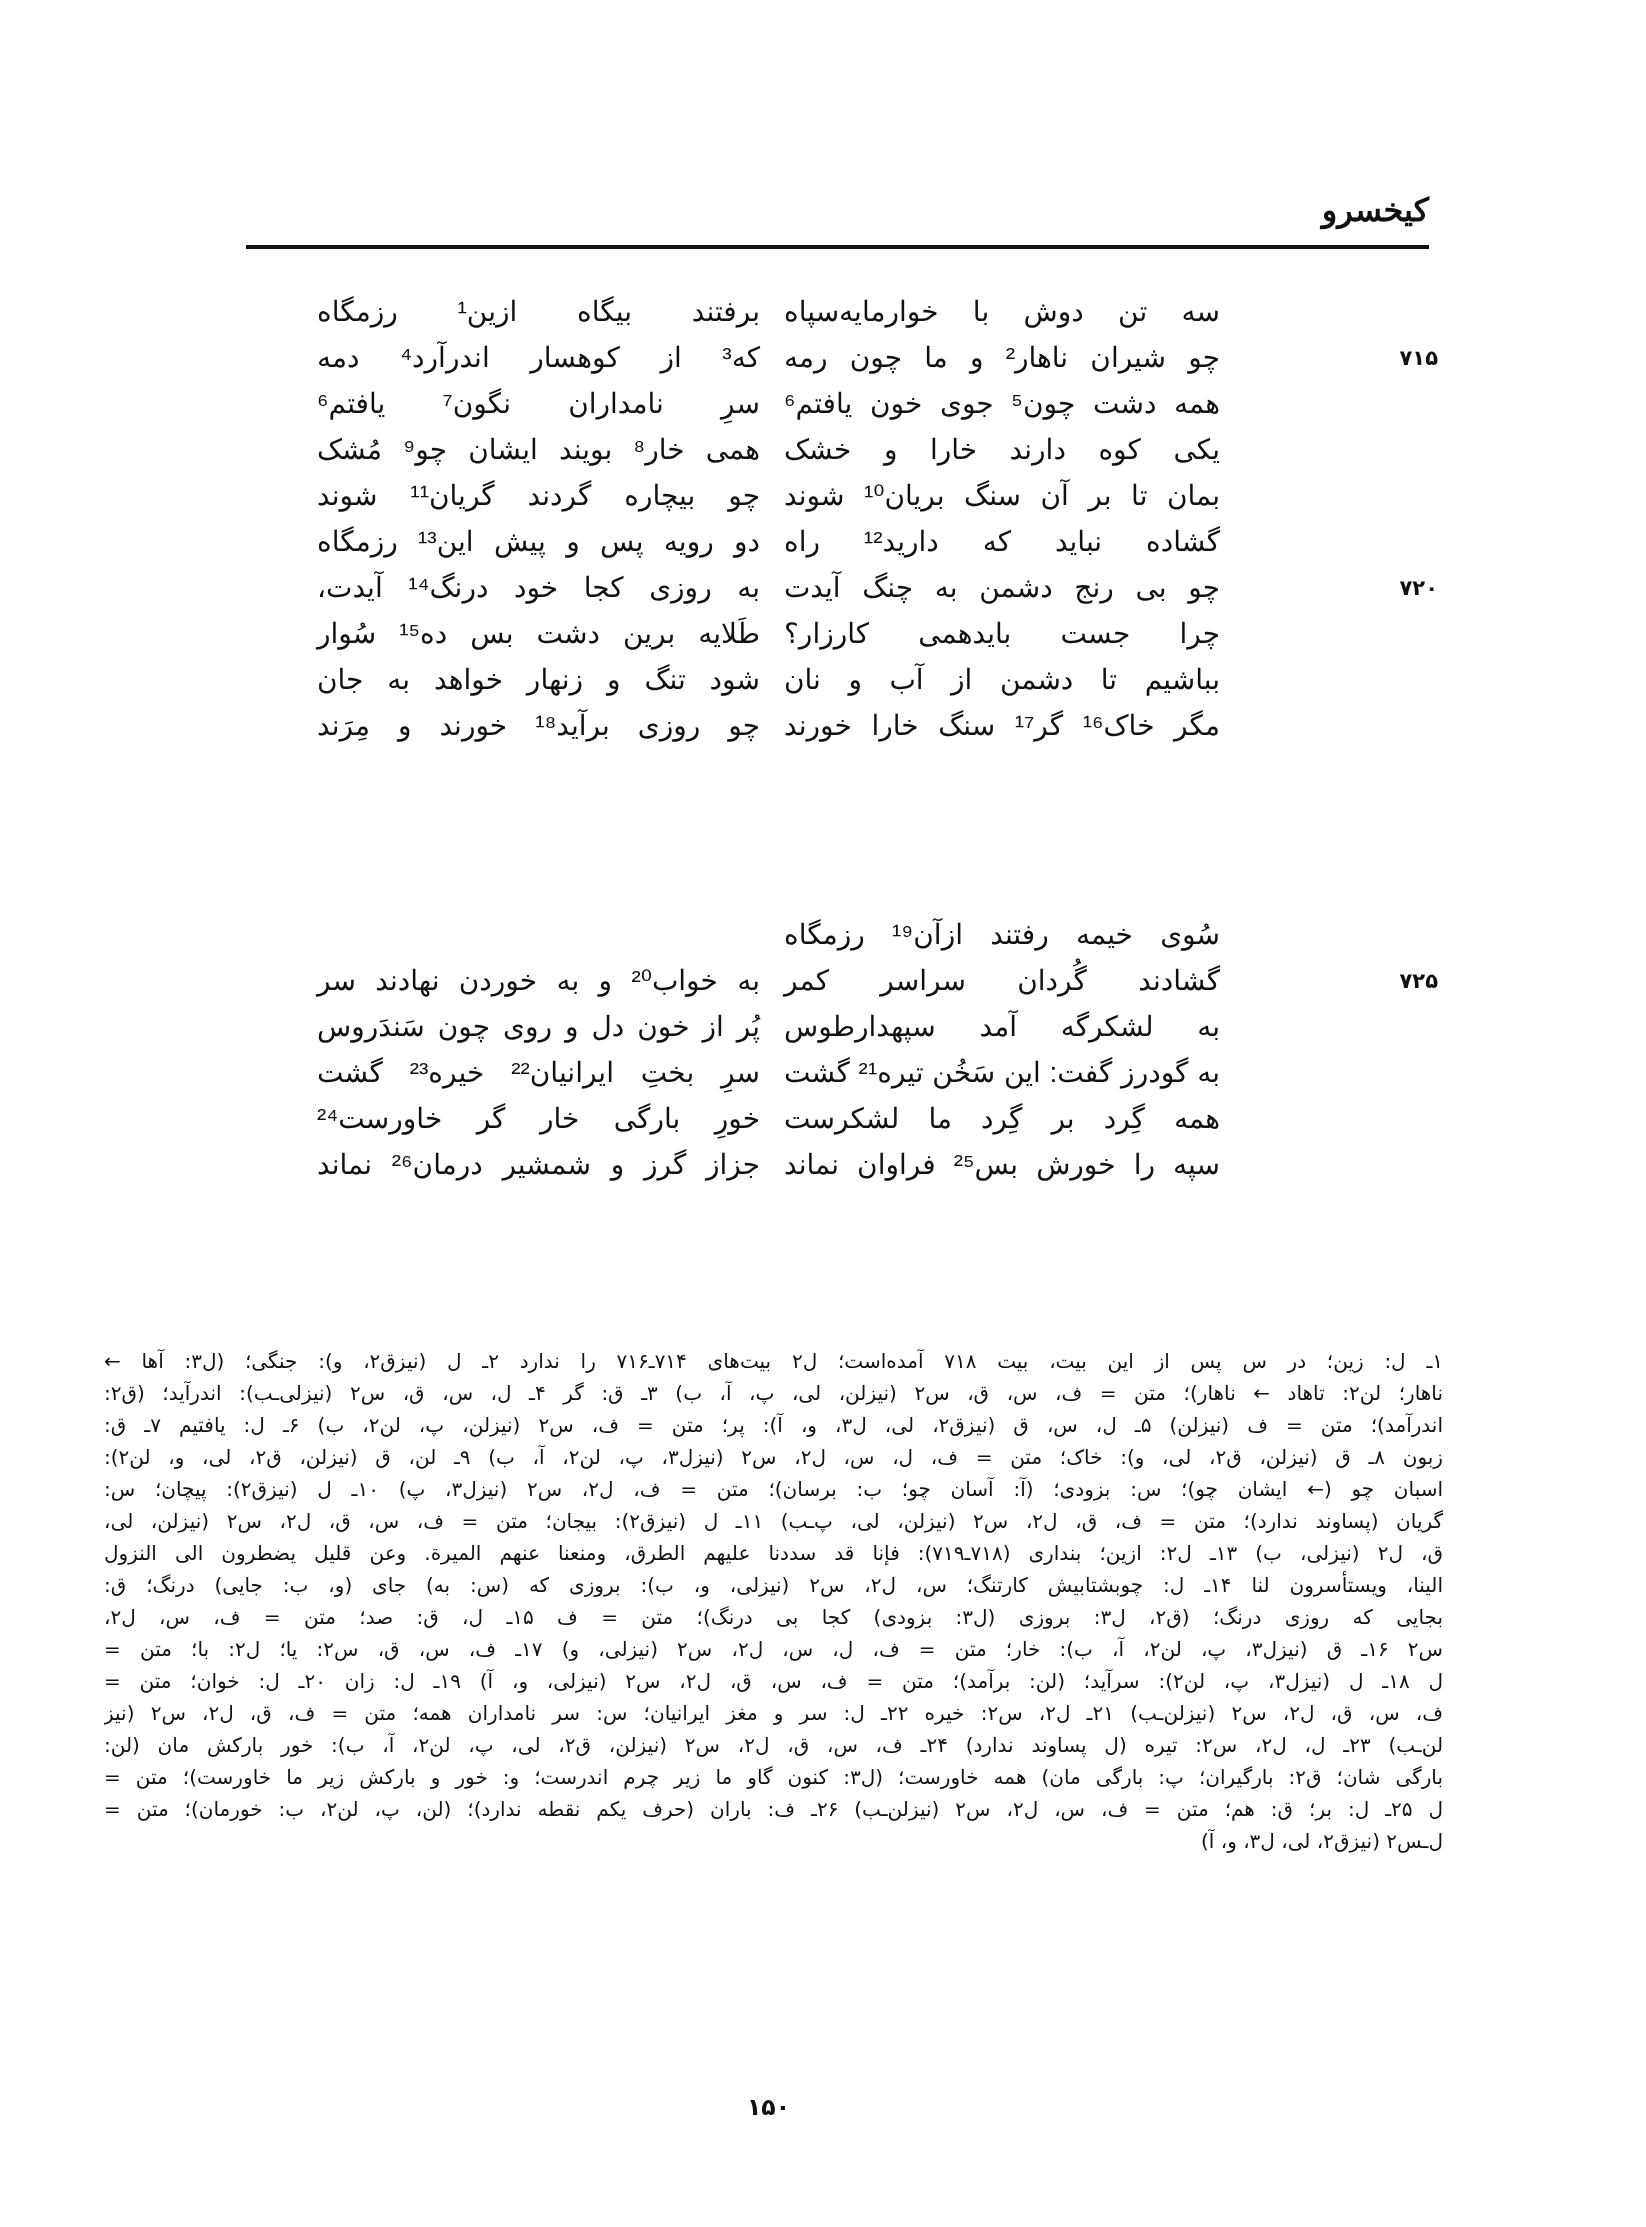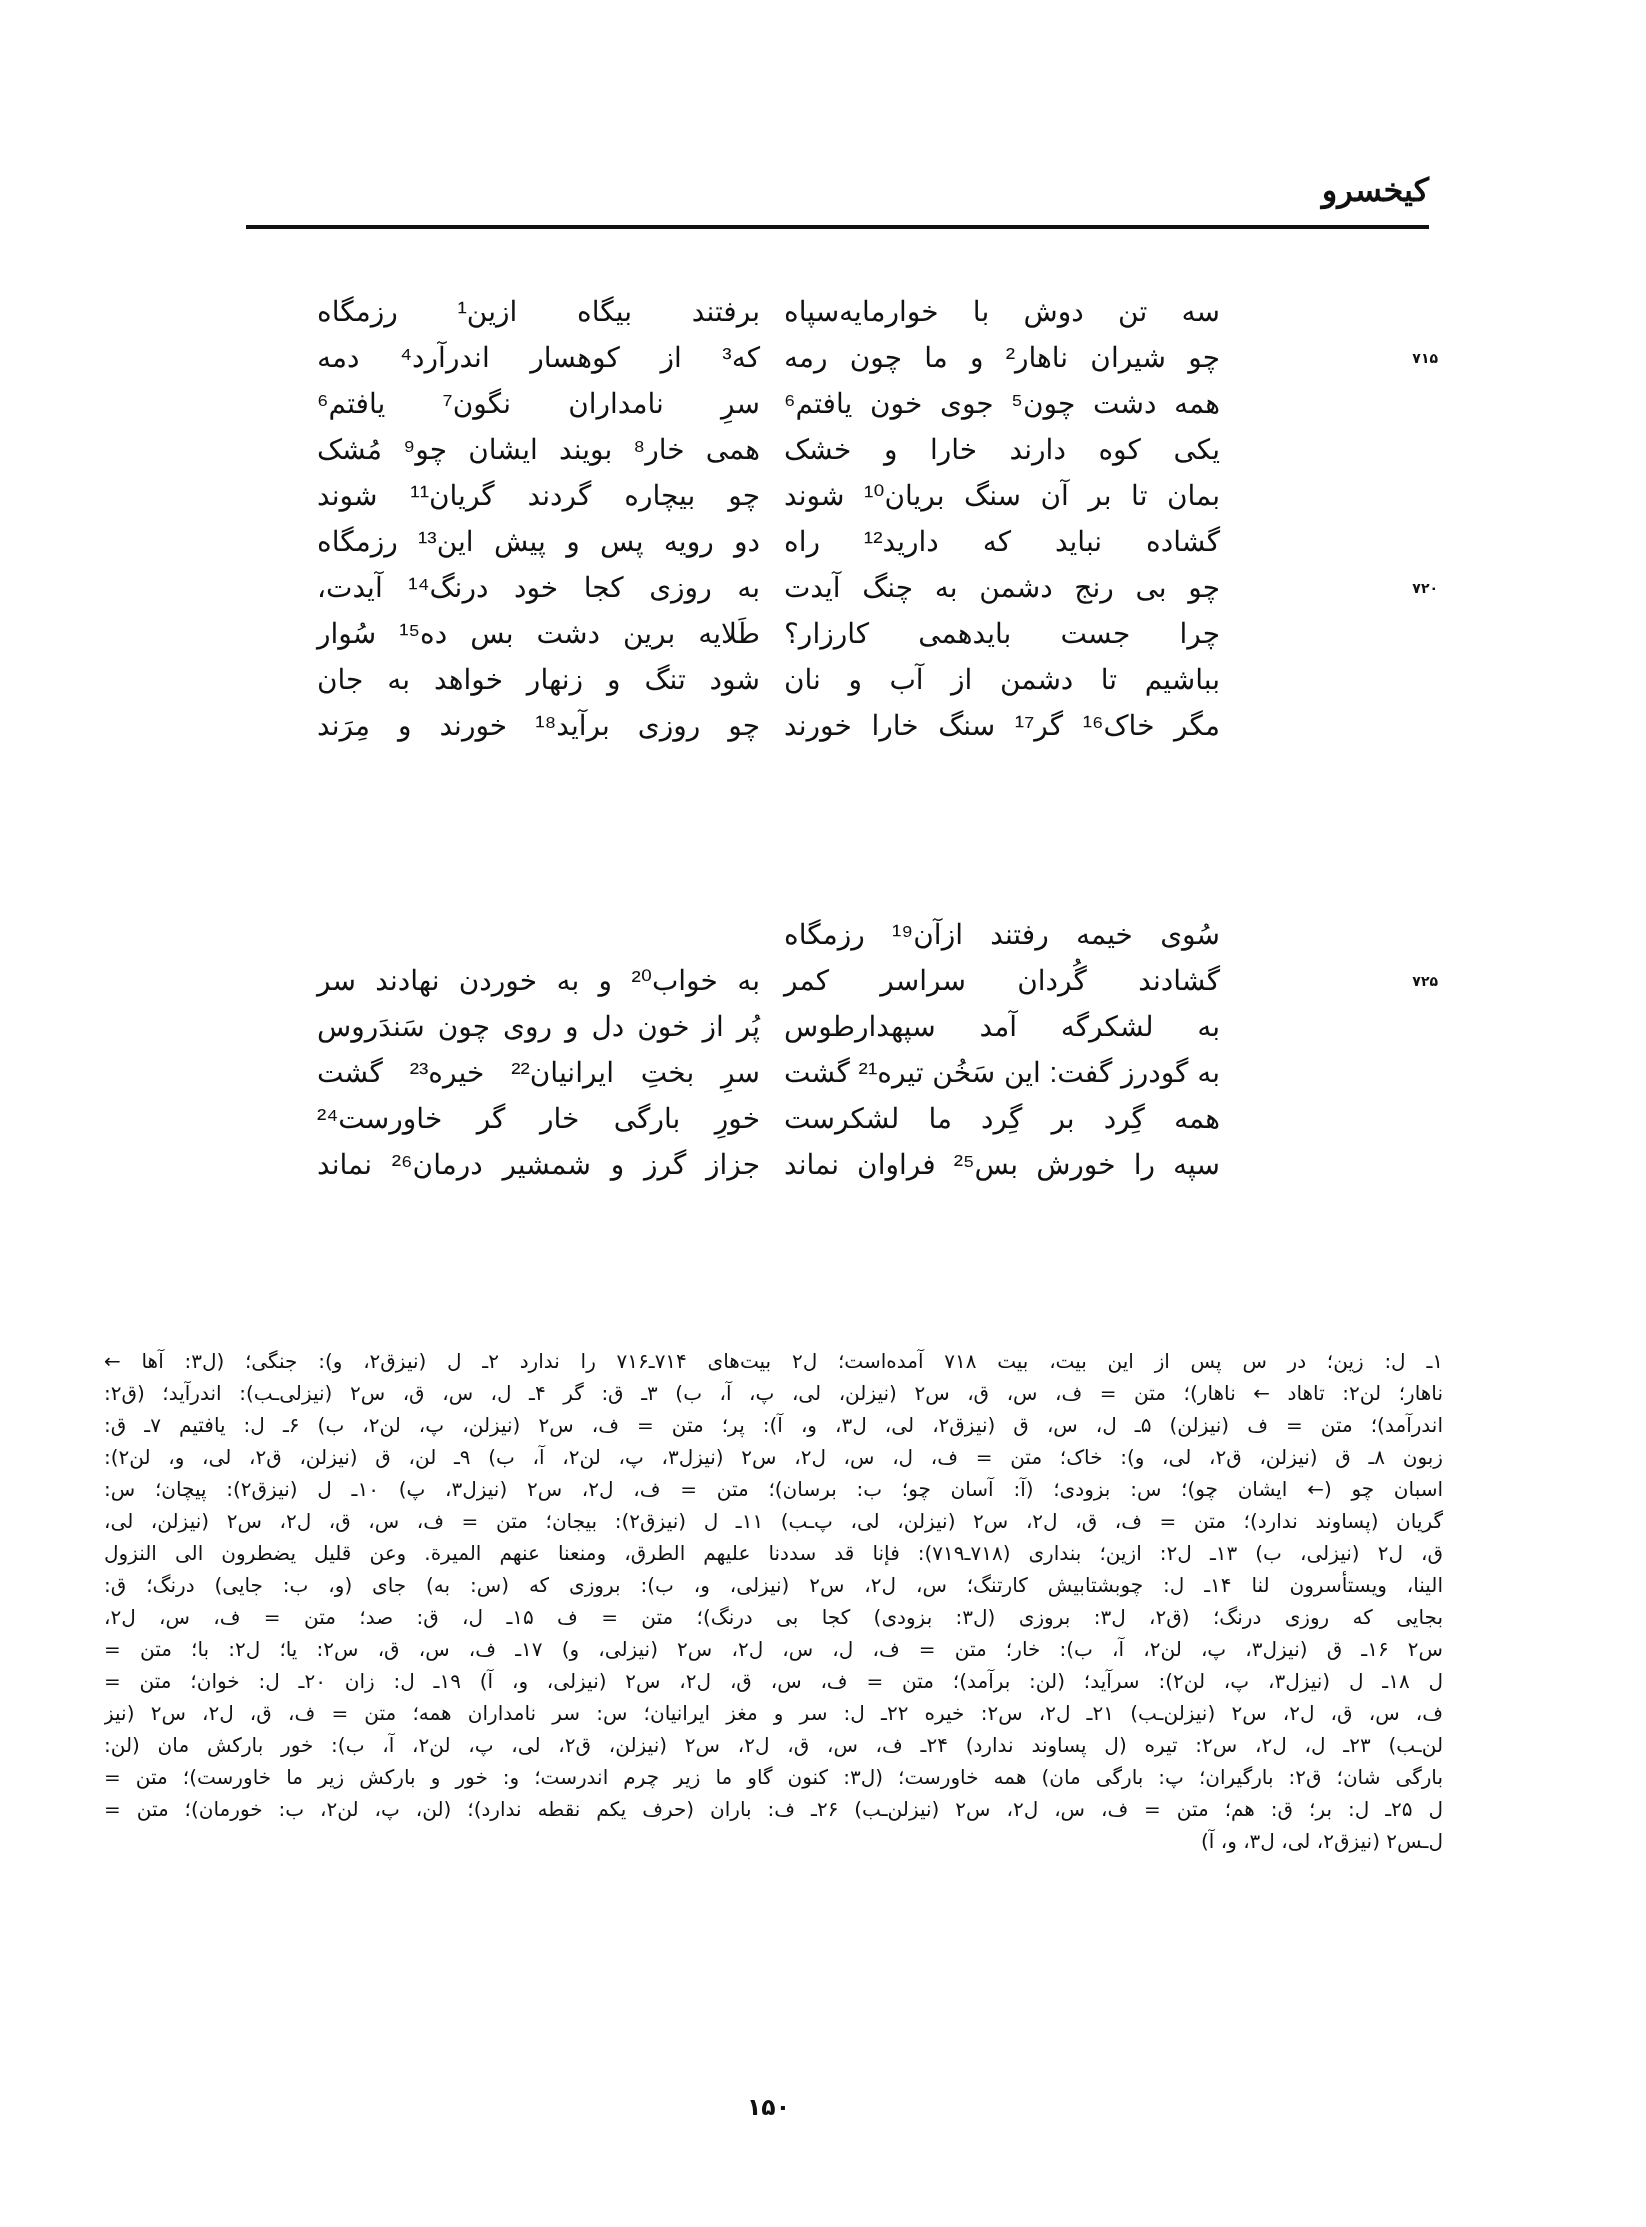--- a/index.html
+++ b/index.html
@@ -2,21 +2,21 @@
 <html lang="fa" dir="rtl" style="font-size:11px"><head>
 <meta charset="utf-8">
 <style>
   html, body { margin: 0; padding: 0; background: #ffffff; }
   body {
     width: 1646px; height: 2227px; position: relative; overflow: hidden;
     color: #111111;
     font-family: "DejaVu Sans", "Liberation Sans", sans-serif;
   }
   .page-header {
-    position: absolute; left: 246px; top: 163px; width: 1183px; height: 69px;
+    position: absolute; left: 246px; top: 183px; width: 1183px; height: 69px;
   }
   .header-title {
     position: absolute; right: 0; top: 5.5px;
     font-family: "DejaVu Serif", "Liberation Serif", serif;
     font-weight: bold; font-size: 32px; line-height: 42px;
   }
   .header-rule {
     position: absolute; left: 0; right: 0; top: 62px; height: 3.5px; background: #111111;
   }
 
@@ -30,21 +30,21 @@
   .hemistich {
     position: absolute; top: 0; height: 46px; line-height: 46px;
     font-family: Liberation Sans, sans-serif;
     font-size: 28px; white-space: nowrap;
     text-align: justify; text-align-last: justify;
   }
   .hemistich.first { right: 239px; width: 436px; }
   .hemistich.second { right: 699px; width: 443px; }
   .verse-number {
     position: absolute; right: 21px; top: 0; line-height: 46px;
-    font-family: "DejaVu Sans", sans-serif; font-size: 14px; font-weight: bold;
+    font-family: "DejaVu Sans", sans-serif; font-size: 21px; font-weight: bold;
   }
 
   .footnotes {
     position: absolute; left: 104px; top: 1345px; width: 1339px;
     font-family: "DejaVu Sans", "Liberation Sans", sans-serif;
     font-size: 20px; line-height: 32px;
   }
   .footnote-line {
     height: 32px; white-space: nowrap; overflow: hidden;
     text-align: justify; text-align-last: justify;

